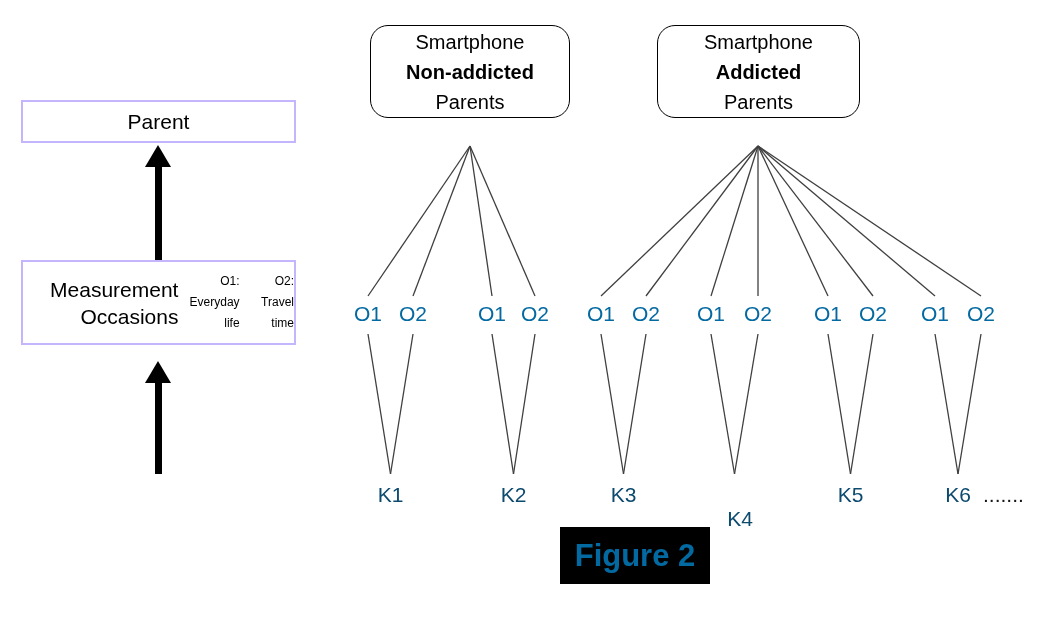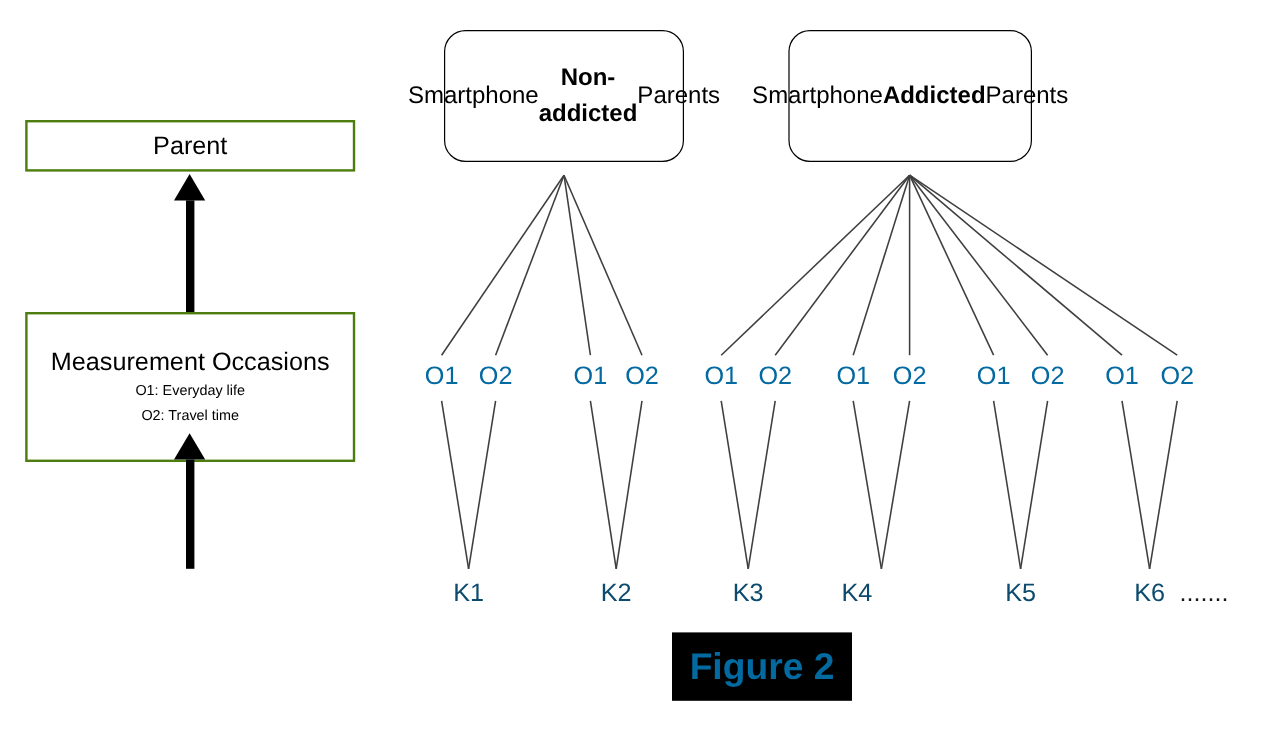--- a/index.html
+++ b/index.html
@@ -1,39 +1,39 @@
 <!DOCTYPE html>
 <html><head>
 <meta charset="utf-8">
 <style>
   * { margin:0; padding:0; box-sizing:border-box; }
   html,body { background:#ffffff; font-family:"Liberation Sans", sans-serif; color:#000; }
   .canvas { position:relative; width:1054px; height:620px; background:#fff; overflow:hidden; }
 
   svg.connectors { position:absolute; left:0; top:0; width:1054px; height:620px; }
 
-  .rect-box { position:absolute; border:2px solid #4d7c0f; background:#fff;
+  .rect-box { position:absolute; border:2px solid #c4b5fd; background:#fff;
               display:flex; align-items:center; justify-content:center; text-align:right; }
   #parent-box { left:21px; top:100px; width:275px; height:43px; font-size:21px; }
   #kid-box    { left:21px; top:474px; width:275px; height:43px; font-size:21px; }
-  #measurement-box { left:21px; top:260px; width:275px; height:125px; flex-direction:column; }
+  #measurement-box { left:21px; top:260px; width:275px; height:85px; }
   .mb-title { font-size:21px; line-height:27px; }
   .mb-sub   { font-size:12px; line-height:21px; }
 
   .up-arrow { position:absolute; left:145px; width:26px; }
   .arrow-head { width:0; height:0; border-left:13px solid transparent;
                 border-right:13px solid transparent; border-bottom:22px solid #000; margin:0 auto; }
   .arrow-shaft { width:7px; background:#000; margin:0 auto; }
   #arrow-measurement-to-parent { top:145px; }
   #arrow-measurement-to-parent .arrow-shaft { height:93px; }
   #arrow-kid-to-measurement { top:361px; }
   #arrow-kid-to-measurement .arrow-shaft { height:91px; }
 
-  .group-box { position:absolute; top:25px; height:110px; border:1.6px solid #000; border-radius:18px;
-               background:#fff; display:flex; flex-direction:row; justify-content:center;
+  .group-box { position:absolute; top:25px; height:93px; border:1.6px solid #000; border-radius:18px;
+               background:#fff; display:flex; flex-direction:column; justify-content:center;
                align-items:center; text-align:center; font-size:20px; line-height:30px; }
   #group-box-0 { left:370px; width:200px; }
   #group-box-1 { left:657px; width:203px; }
   .gb-bold { font-weight:bold; }
 
   .occ-label { position:absolute; top:302px; transform:translateX(-50%);
                font-size:21px; white-space:nowrap; color:#0369a1; }
   .kid-label { position:absolute; top:483px; transform:translateX(-50%);
                font-size:21px; white-space:nowrap; color:#0c4a6e; }
   .kid-suffix { position:absolute; top:483px; font-size:21px; white-space:nowrap; color:#161616; }
@@ -112,21 +112,21 @@
       <span class="occ-label" style="left: 413px;">O2</span>
       <span class="kid-label" style="left: 390.5px;">K1</span>
       <span class="occ-label" style="left: 492px;">O1</span>
       <span class="occ-label" style="left: 535px;">O2</span>
       <span class="kid-label" style="left: 513.5px;">K2</span>
       <span class="occ-label" style="left: 601px;">O1</span>
       <span class="occ-label" style="left: 646px;">O2</span>
       <span class="kid-label" style="left: 623.5px;">K3</span>
       <span class="occ-label" style="left: 711px;">O1</span>
       <span class="occ-label" style="left: 758px;">O2</span>
-      <span class="kid-label" style="left: 714px;">K4</span>
+      <span class="kid-label" style="left: 740px; margin-top: 24px;">K4</span>
       <span class="occ-label" style="left: 828px;">O1</span>
       <span class="occ-label" style="left: 873px;">O2</span>
       <span class="kid-label" style="left: 850.5px;">K5</span>
       <span class="occ-label" style="left: 935px;">O1</span>
       <span class="occ-label" style="left: 981px;">O2</span>
       <span class="kid-label" style="left: 958px;">K6</span>
       <span class="kid-suffix" style="left: 983px;">.......</span>
     </div>
 
   <div id="figure-label" style="background: rgb(0, 0, 0); color: #0369a1;">Figure 2</div>

